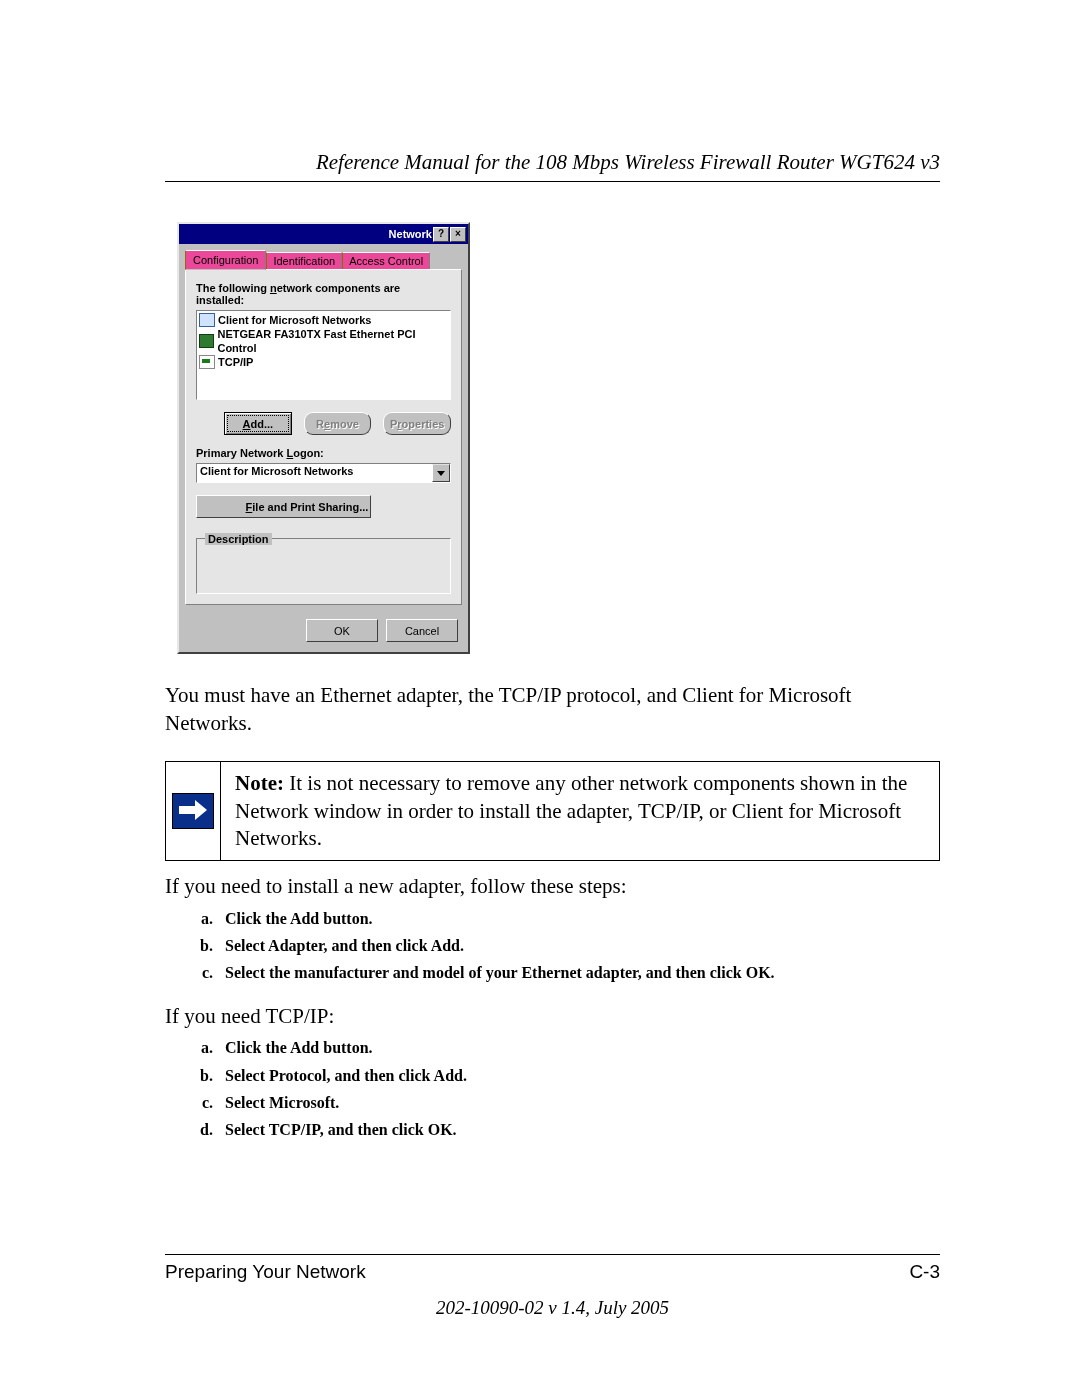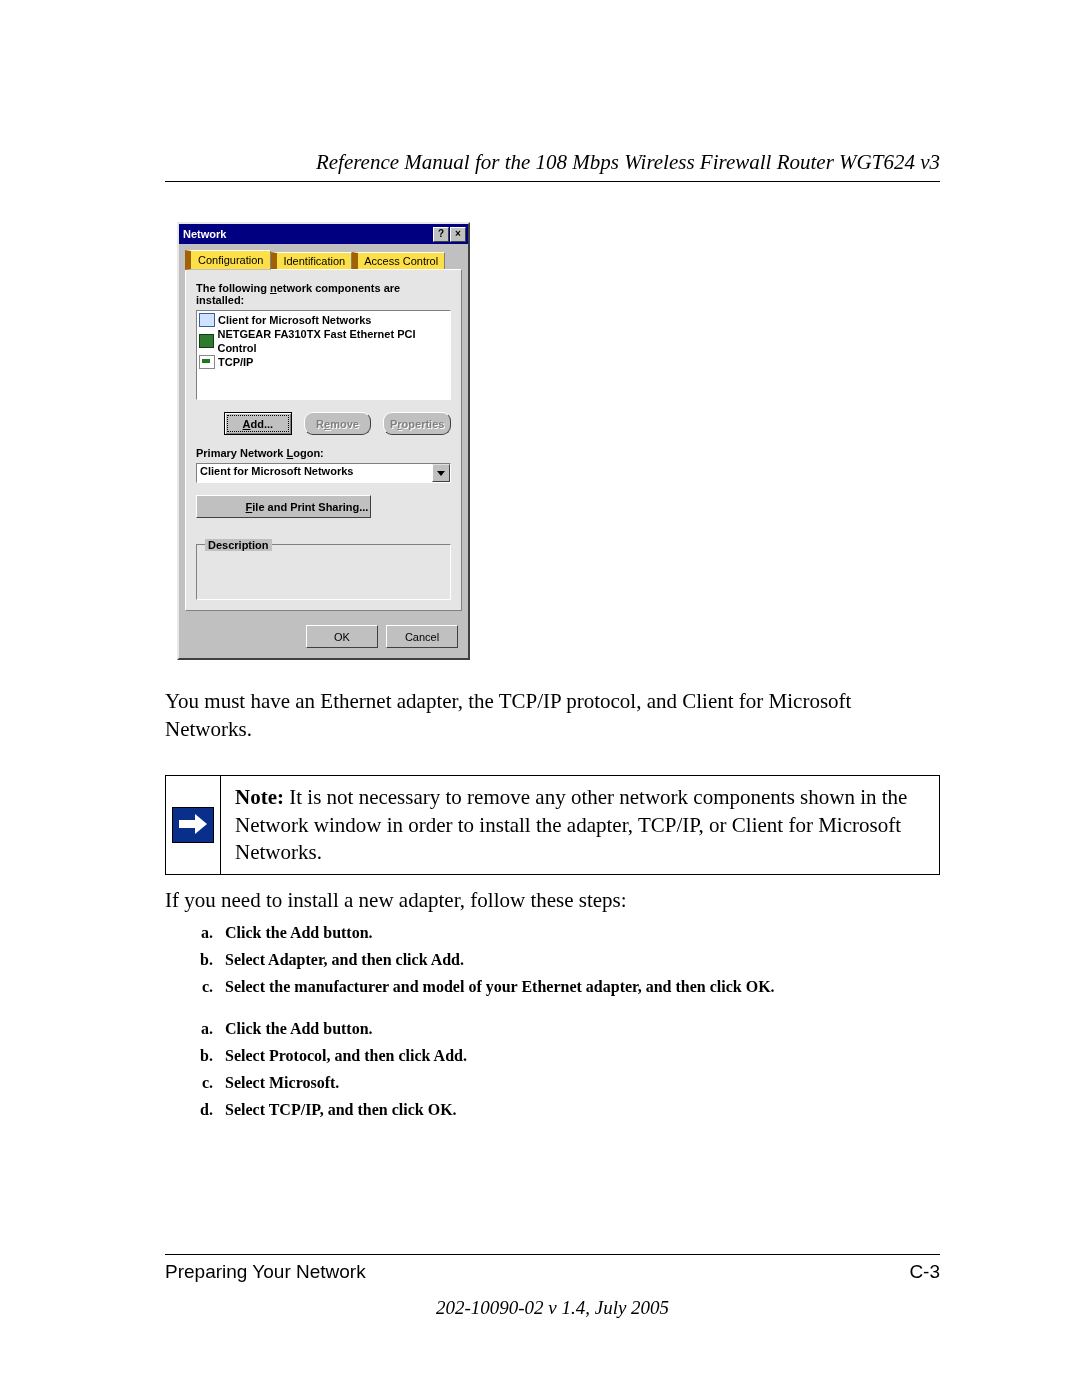--- a/index.html
+++ b/index.html
@@ -45,21 +45,21 @@
   .titlebar {
     background: #000080;
     color: #fff;
     display: flex;
     align-items: center;
     padding: 2px 2px 2px 4px;
     font-weight: bold;
     font-size: 11px;
     height: 16px;
   }
-  .titlebar .title-text { flex: 1; }
+  .titlebar .title-text { flex: 1; text-align: right; }
   .tb-btn {
     width: 14px;
     height: 13px;
     background: #c0c0c0;
     border-top: 1px solid #fff;
     border-left: 1px solid #fff;
     border-right: 1px solid #404040;
     border-bottom: 1px solid #404040;
     margin-left: 1px;
     display: flex;
@@ -69,23 +69,23 @@
     font-weight: bold;
     color: #000;
     line-height: 1;
   }
   .tabstrip {
     padding: 6px 6px 0 6px;
     display: flex;
     align-items: flex-end;
   }
   .tab {
-    background: #fde047;
-    border-top: 1px solid #fff;
-    border-left: 6px solid #a16207;
+    background: #ec4899;
+    border-top: 1px solid #fff;
+    border-left: 1px solid #a16207;
     border-right: 1px solid #808080;
     font-size: 11px;
     padding: 2px 6px;
     margin-right: 0;
     position: relative;
   }
   .tab.active {
     padding: 3px 7px;
     margin-bottom: -1px;
     z-index: 2;
@@ -136,39 +136,39 @@
     border-left:1px solid #808080;
     border-right:1px solid #fff;
     border-bottom:1px solid #fff;
     height:18px;
   }
   .combo-input { flex:1; background:#fff; padding:1px 3px; font-size:11px; }
   .combo-btn { width:16px; background:#c0c0c0; border-left:1px solid #fff; display:flex;align-items:center;justify-content:center; border-top:1px solid #e0e0e0; border-right:1px solid #404040; border-bottom:1px solid #404040;}
   .tri-down { width:0;height:0;border-left:4px solid transparent;border-right:4px solid transparent;border-top:5px solid #000;}
   .fps-btn { width:126px; height:21px; margin-top:12px;padding-left:47px; }
   .groupbox {
-    margin-top:26px;
+    margin-top:20px;
     border-top:1px solid #808080;
     border-left:1px solid #808080;
     border-right:1px solid #fff;
     border-bottom:1px solid #fff;
     padding: 6px 8px 36px 8px;
     position:relative;
   }
   .groupbox-label{position:relative;top:-12px;background:#c0c0c0;padding:0 3px;font-size:11px;color:#000;display:inline-block;}
   .dlg-buttons {
     display:flex; justify-content:flex-end; gap:8px;
     padding: 8px 10px 10px 0;
   }
   .okcancel { width:70px; height:21px; }
   
   .body-text { font-size: 21px; line-height: 1.32; }
   .para { margin: 0 0 22px 0; }
   
-  .note-table { display:flex; border:1px solid #000; margin: 32px 0 12px 0; }
+  .note-table { display:flex; border:1px solid #000; margin: 24px 0 12px 0; }
   .note-icon-cell { width:48px; border-right:1px solid #000; display:flex;align-items:center;justify-content:center; padding:6px; }
   .note-icon {
     width:40px;height:34px;background:#0a2f8a;border:1px solid #000;position:relative;
   }
   .note-icon::before{
     content:"";position:absolute;left:6px;top:12px;width:20px;height:8px;background:#fff;
   }
   .note-icon::after{
     content:"";position:absolute;left:22px;top:6px;width:0;height:0;
     border-top:10px solid transparent;border-bottom:10px solid transparent;border-left:12px solid #fff;
@@ -261,20 +261,21 @@
       </div>
     </div>
 
     <p class="para" style="margin-bottom:6px">If you need to install a new adapter, follow these steps:</p>
     <ol class="alpha">
       <li>Click the Add button.</li>
       <li>Select Adapter, and then click Add.</li>
       <li>Select the manufacturer and model of your Ethernet adapter, and then click OK.</li>
     </ol>
 
+    <p class="para" style="margin-bottom:6px">If you need TCP/IP:</p>
     <ol class="alpha">
       <li>Click the Add button.</li>
       <li>Select Protocol, and then click Add.</li>
       <li>Select Microsoft.</li>
       <li>Select TCP/IP, and then click OK.</li>
     </ol>
   </div>
 </div>
 
 <div class="footer">

